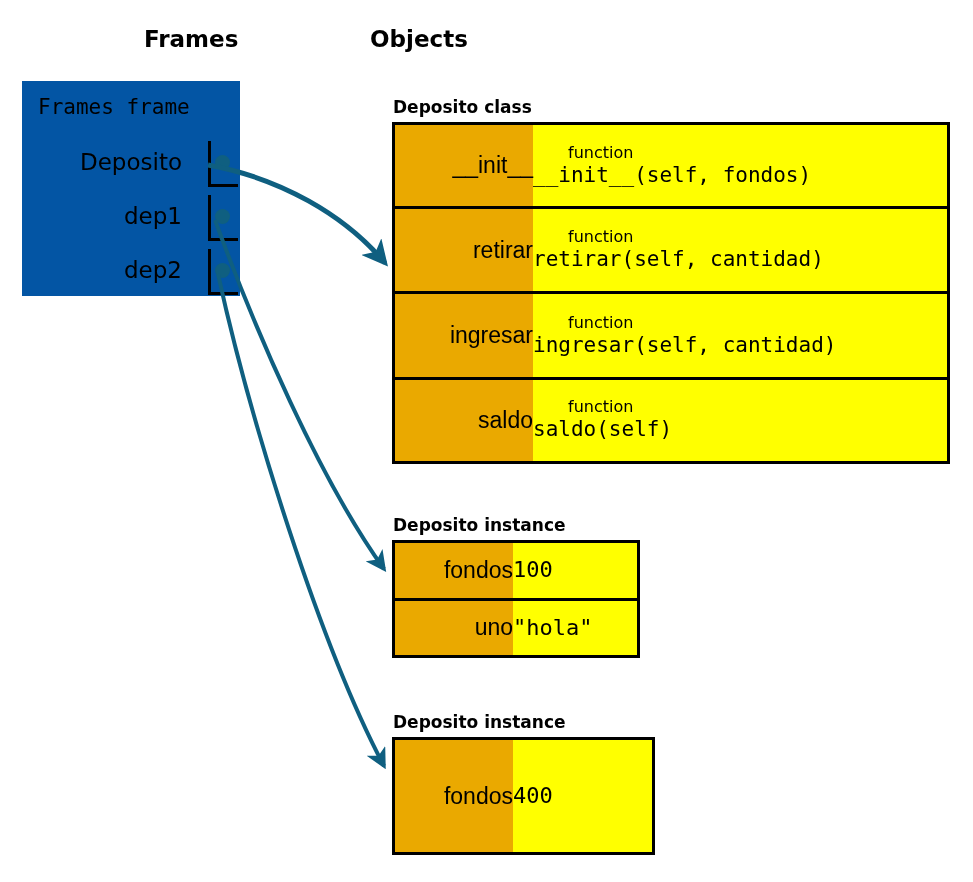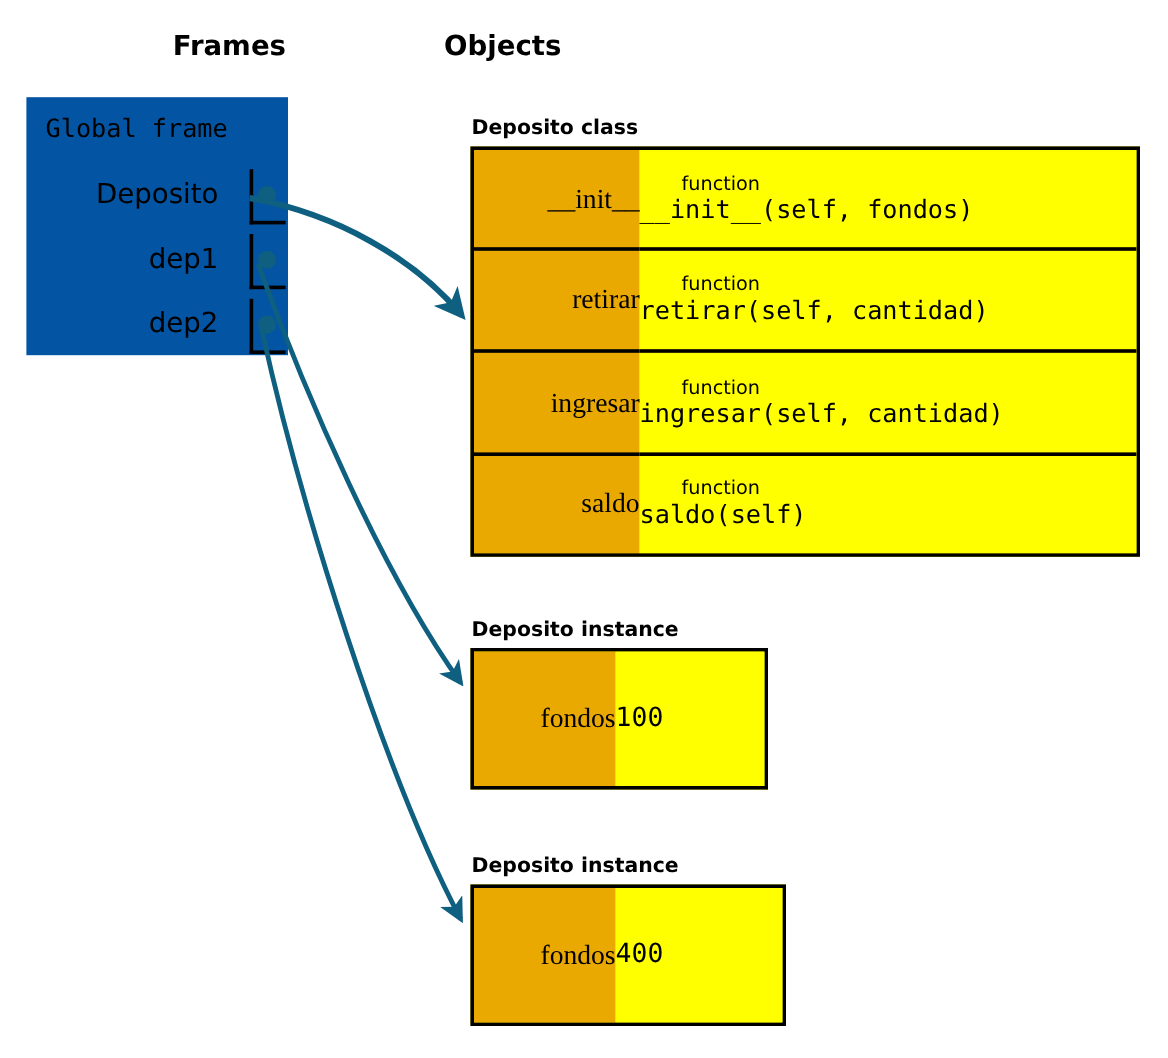--- a/index.html
+++ b/index.html
@@ -111,21 +111,21 @@
   }
   .obj-table td {
     border: 0;
     padding: 0;
     vertical-align: middle;
   }
   .cell-key {
     background: #eaa900;
     text-align: right;
     padding: 6px 12px 6px 10px;
-    font-family: Liberation Serif, serif;
+    font-family: Liberation Sans, sans-serif;
     font-size: 23px;
     color: #000000;
     white-space: nowrap;
     border-right: 3px solid #000000;
   }
   .cell-val {
     background: #ffff00;
     text-align: left;
     padding: 6px 8px 6px 10px;
     color: #000000;
@@ -168,21 +168,21 @@
 </style>
 </head>
 <body>
 
 <div id="stage">
 
   <div id="heading-frames" class="col-heading">Frames</div>
   <div id="heading-objects" class="col-heading">Objects</div>
 
   <div id="global-frame">
-    <div id="global-frame-title">Global frame</div>
+    <div id="global-frame-title">Frames frame</div>
 
     <div class="frame-var" style="top:56px;">
       <div class="frame-var-label">Deposito</div>
       <div class="frame-var-bracket"></div>
       <div class="frame-var-dot"></div>
     </div>
 
     <div class="frame-var" style="top:110px;">
       <div class="frame-var-label">dep1</div>
       <div class="frame-var-bracket"></div>
@@ -235,20 +235,26 @@
 
   <div class="obj-caption" style="left:393px; top:515px;">Deposito instance</div>
 
   <div class="obj-table" id="instance-1-table" style="left:392px; top:540px; width:248px; height:118px;">
     <table>
       <tbody>
           <tr>
         <td class="cell-key" style="width:118px;">fondos</td>
         <td class="cell-val">
           <span class="val-mono">100</span>
+        </td>
+      </tr>
+      <tr class="row-sep">
+        <td class="cell-key">uno</td>
+        <td class="cell-val">
+          <span class="val-mono">"hola"</span>
         </td>
       </tr>
     </tbody>
       </table>
   </div>
 
   <div class="obj-caption" style="left:393px; top:712px;">Deposito instance</div>
 
   <div class="obj-table" id="instance-2-table" style="left:392px; top:737px; width:263px; height:118px;">
     <table>

